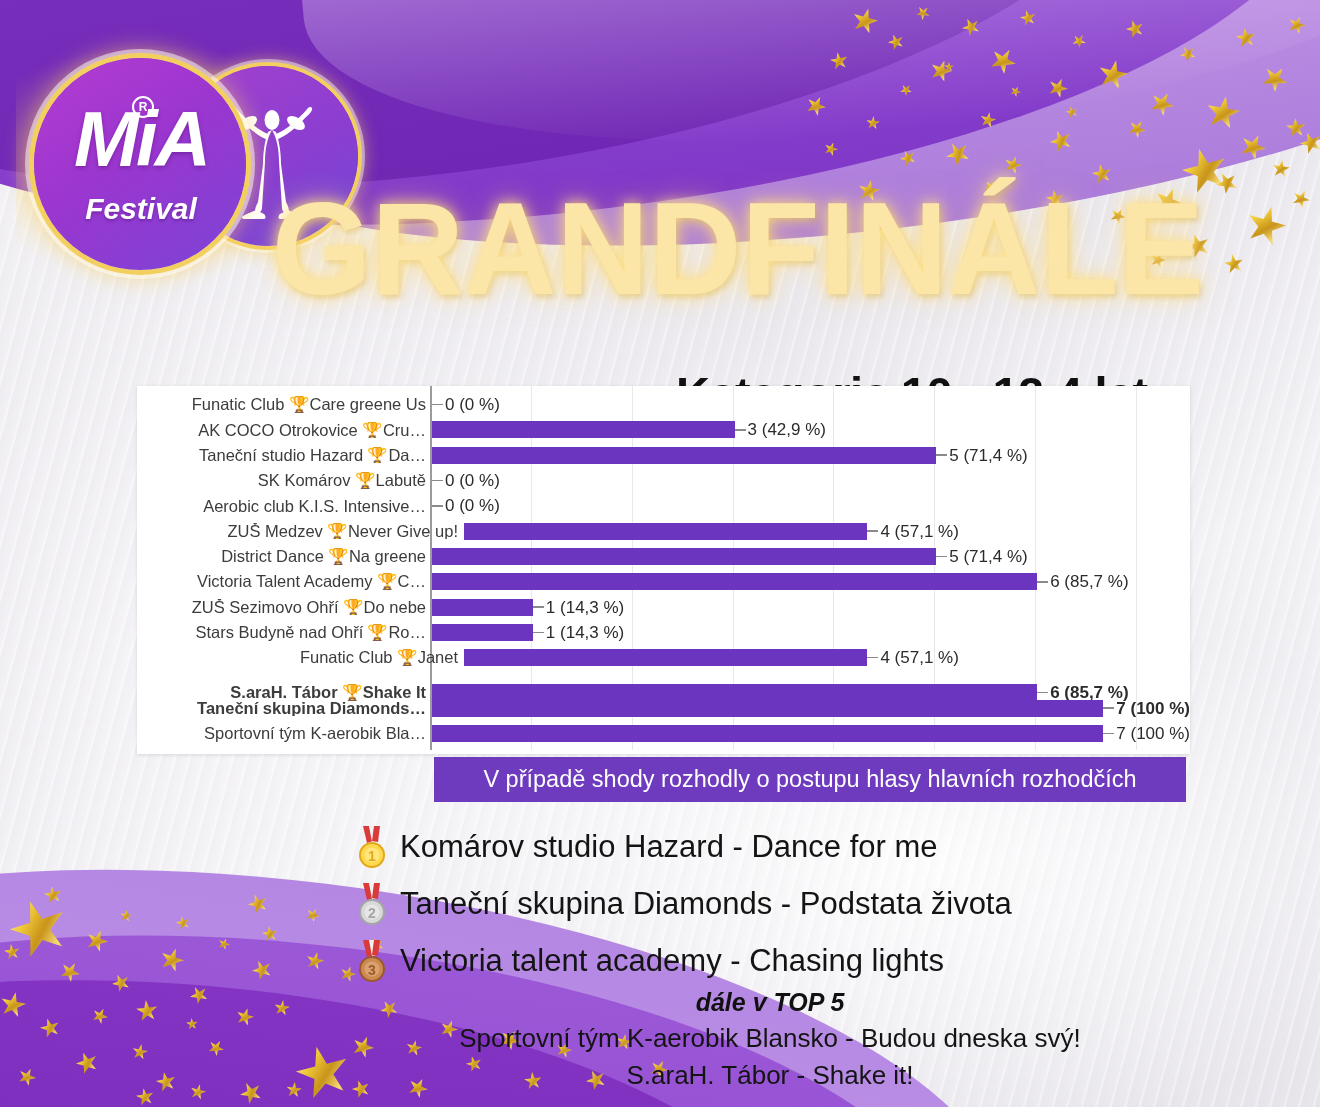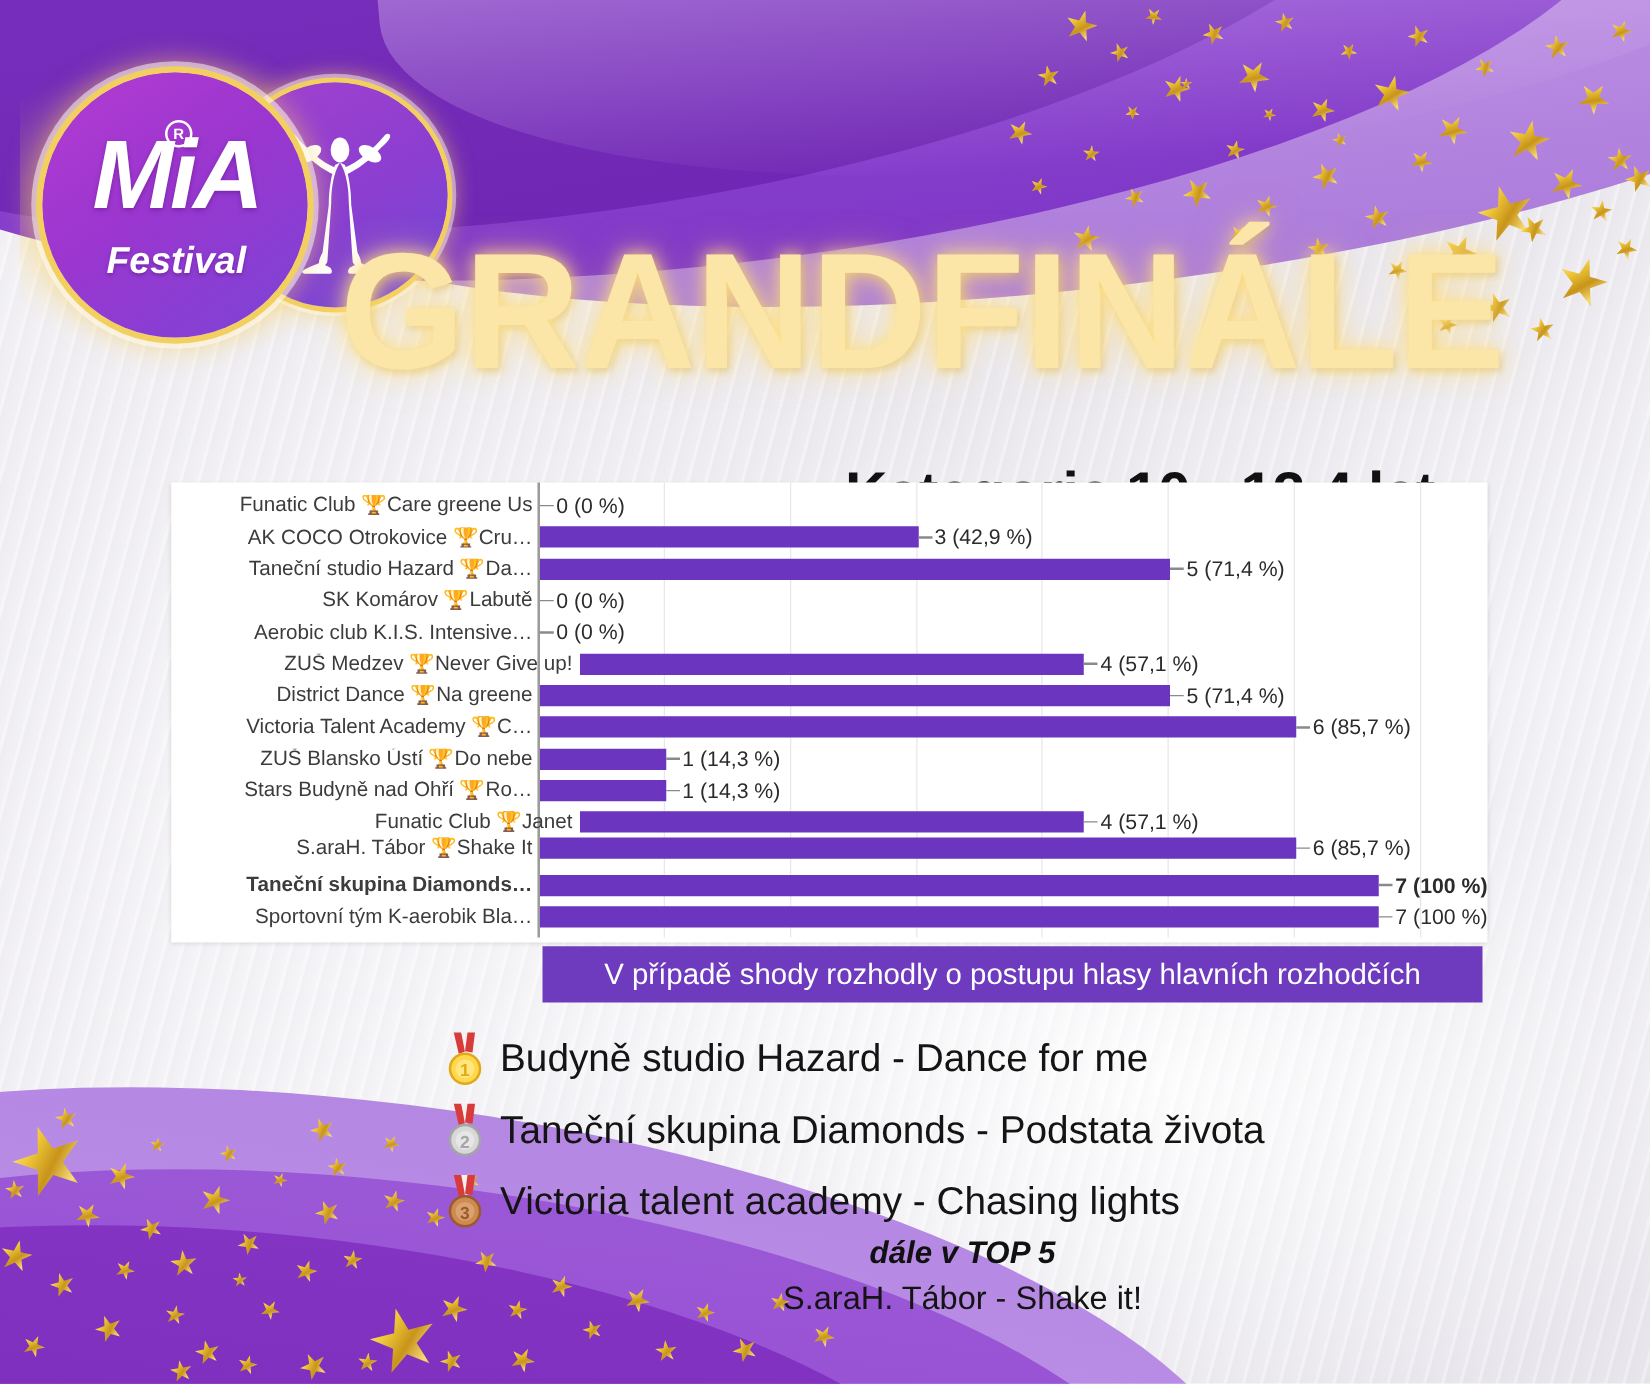--- a/index.html
+++ b/index.html
@@ -405,21 +405,21 @@
         </div>
         <div class="bar-row" style="top: 183.1px;">
           <div class="bar-label">Victoria Talent Academy 🏆C…</div>
           <div class="bar-wrap">
             <div class="bar-fill" style="width: 605.143px; background: rgb(107, 53, 191);"></div>
             <div class="bar-connector"></div>
             <div class="bar-value">6 (85,7 %)</div>
           </div>
         </div>
         <div class="bar-row" style="top: 208.4px;">
-          <div class="bar-label">ZUŠ Blansko Ústí 🏆Do nebe</div>
+          <div class="bar-label">ZUŠ Sezimovo Ohří 🏆Do nebe</div>
           <div class="bar-wrap">
             <div class="bar-fill" style="width: 100.857px; background: rgb(107, 53, 191);"></div>
             <div class="bar-connector"></div>
             <div class="bar-value">1 (14,3 %)</div>
           </div>
         </div>
         <div class="bar-row" style="top: 233.7px;">
           <div class="bar-label">Stars Budyně nad Ohří 🏆Ro…</div>
           <div class="bar-wrap">
             <div class="bar-fill" style="width: 100.857px; background: rgb(107, 53, 191);"></div>
@@ -428,21 +428,21 @@
           </div>
         </div>
         <div class="bar-row" style="top: 259px; margin-left: 32px;">
           <div class="bar-label">Funatic Club 🏆Janet</div>
           <div class="bar-wrap">
             <div class="bar-fill" style="width: 403.429px; background: rgb(107, 53, 191);"></div>
             <div class="bar-connector"></div>
             <div class="bar-value">4 (57,1 %)</div>
           </div>
         </div>
-        <div class="bar-row" style="top: 280px;">
+        <div class="bar-row" style="top: 294px; font-weight: bold;">
           <div class="bar-label">S.araH. Tábor 🏆Shake It</div>
           <div class="bar-wrap">
             <div class="bar-fill" style="width: 605.143px; background: rgb(107, 53, 191);"></div>
             <div class="bar-connector"></div>
             <div class="bar-value">6 (85,7 %)</div>
           </div>
         </div>
         <div class="bar-row" style="top: 309.6px; font-weight: bold;">
           <div class="bar-label">Taneční skupina Diamonds…</div>
           <div class="bar-wrap">
@@ -469,21 +469,21 @@
     <div class="winner-row">
       <div class="medal"><svg viewBox="0 0 40 46" width="40" height="46">
           <path d="M11 2 L17 2 L21 17 L15 19 Z" fill="#d93b3b"></path>
           <path d="M17 2 L22 2 L25 17 L20 18 Z" fill="#f2f2f2"></path>
           <path d="M22 2 L28 2 L26 18 L20 17 Z" fill="#d93b3b"></path>
           <circle cx="20" cy="31" r="13" fill="#e0a91a"></circle>
           <circle cx="20" cy="31" r="11" fill="#ffd84d"></circle>
           <circle cx="20" cy="31" r="7.5" fill="#fff2a8" opacity="0.55"></circle>
           <text x="20" y="37" font-size="14" font-weight="bold" text-anchor="middle" fill="#e0a91a" font-family="Liberation Sans, sans-serif">1</text>
         </svg></div>
-      <div class="medal-text">Budyně studio Hazard - Dance for me</div>
+      <div class="medal-text">Komárov studio Hazard - Dance for me</div>
     </div>
     <div class="winner-row">
       <div class="medal"><svg viewBox="0 0 40 46" width="40" height="46">
           <path d="M11 2 L17 2 L21 17 L15 19 Z" fill="#d93b3b"></path>
           <path d="M17 2 L22 2 L25 17 L20 18 Z" fill="#f2f2f2"></path>
           <path d="M22 2 L28 2 L26 18 L20 17 Z" fill="#d93b3b"></path>
           <circle cx="20" cy="31" r="13" fill="#a5a5a5"></circle>
           <circle cx="20" cy="31" r="11" fill="#d8d8d8"></circle>
           <circle cx="20" cy="31" r="7.5" fill="#f2f2f2" opacity="0.55"></circle>
           <text x="20" y="37" font-size="14" font-weight="bold" text-anchor="middle" fill="#a5a5a5" font-family="Liberation Sans, sans-serif">2</text>
@@ -500,15 +500,16 @@
           <circle cx="20" cy="31" r="7.5" fill="#e8b78a" opacity="0.55"></circle>
           <text x="20" y="37" font-size="14" font-weight="bold" text-anchor="middle" fill="#9a5a2a" font-family="Liberation Sans, sans-serif">3</text>
         </svg></div>
       <div class="medal-text">Victoria talent academy - Chasing lights</div>
     </div>
   </div>
 
 <div id="footer">
   <div id="footer-heading">dále v TOP 5</div>
   <div id="footer-lines">
+      <div class="footer-line">Sportovní tým K-aerobik Blansko - Budou dneska svý!</div>
       <div class="footer-line">S.araH. Tábor - Shake it!</div>
     </div>
 </div>
 
 </body></html>

